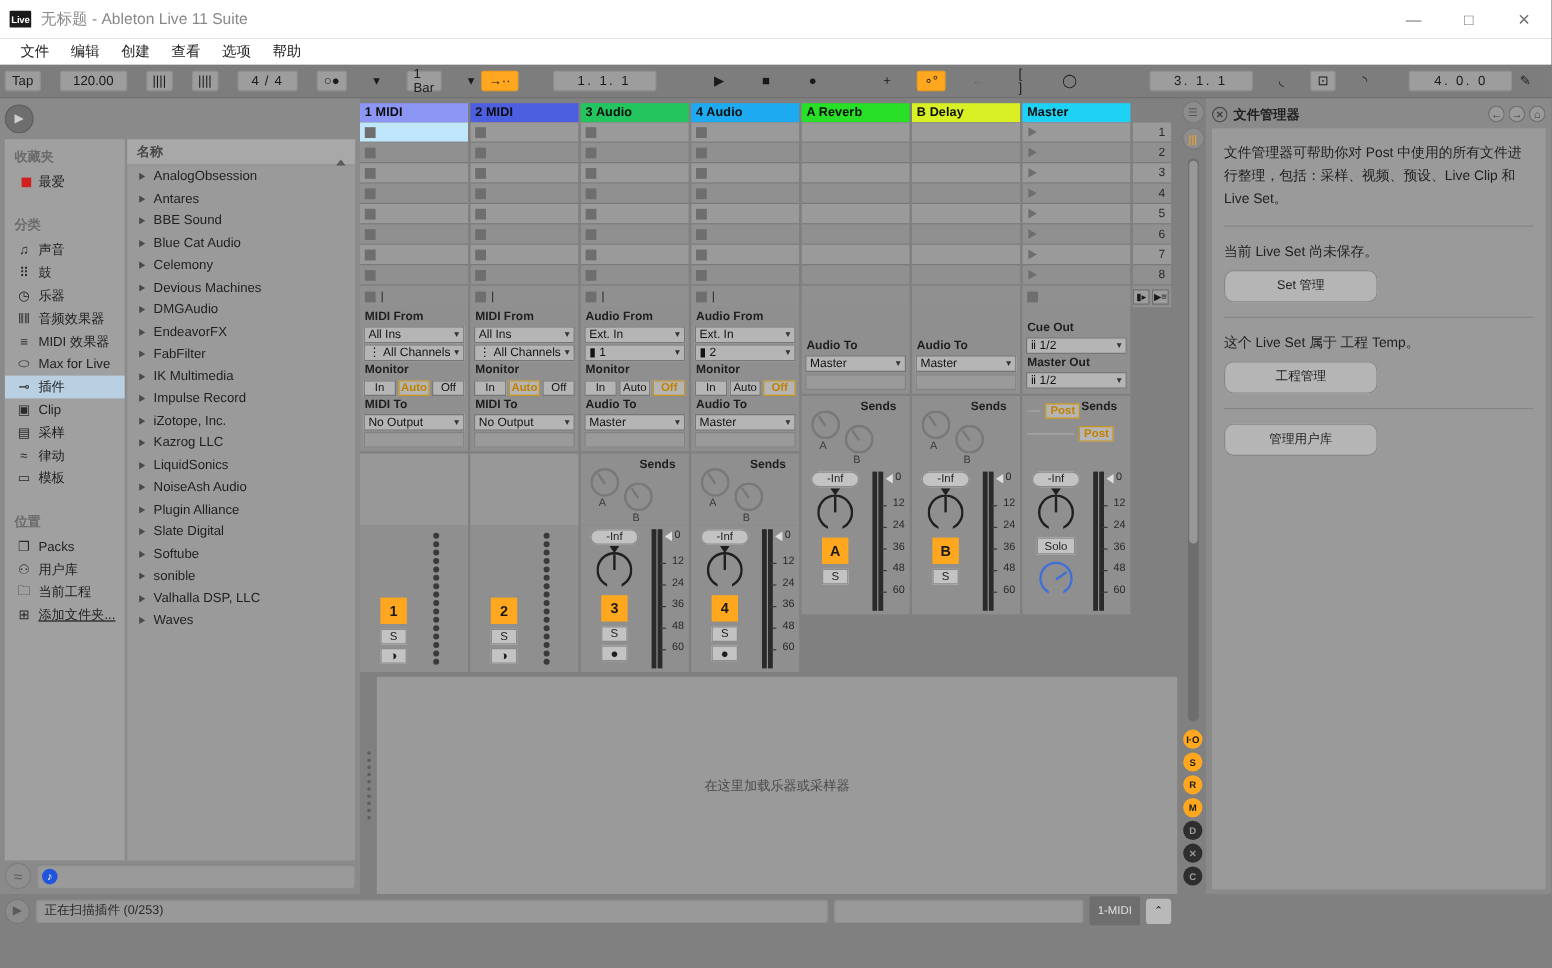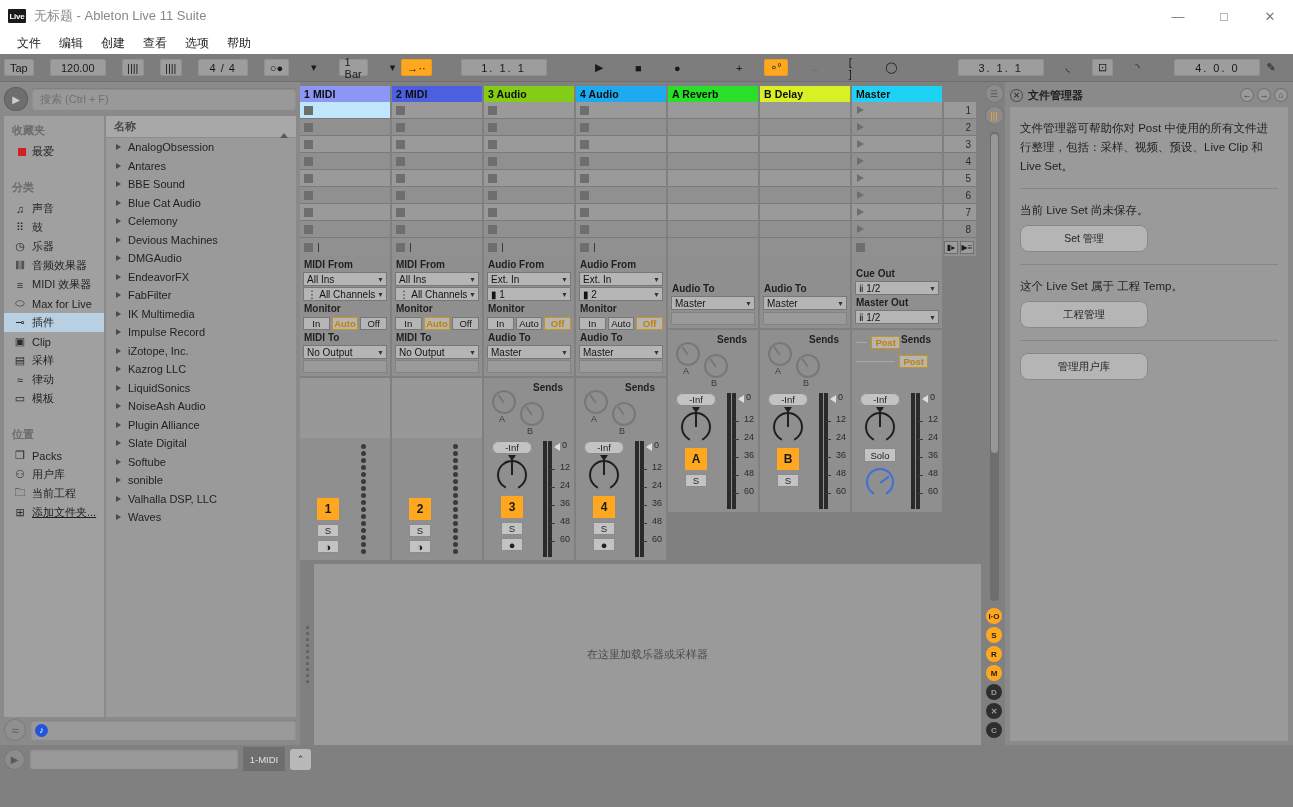--- a/index.html
+++ b/index.html
@@ -314,21 +314,20 @@
     <div style="width:40px;height:17px;background:#9d9d9d;border-radius:2px"></div>
     <div style="width:10px;height:17px;background:#9d9d9d;border-radius:2px"></div>
   </div>
 </div>
 
 <div class="main">
 
   <div class="browser">
     <div class="browser-top">
       <div class="play-circle">▶</div>
-      <div class="search-box">搜索 (Ctrl + F)</div>
     </div>
     <div class="browser-body">
       <div class="br-left">
         <div class="br-head">收藏夹</div>
         <div class="br-item">
           <span class="br-ico">
               <i class="fav-sq"></i>
             </span>
           <span>最爱</span>
         </div>
@@ -660,21 +659,21 @@
                 <span class="dot"></span>
                 <span class="dot"></span>
                 <span class="dot"></span>
                 <span class="dot"></span>
                 <span class="dot"></span>
                 <span class="dot"></span>
               </div>
             </div>
           </div>
           <div class="trk">
-            <div class="trk-name" style="background:#84cc16">3 Audio</div>
+            <div class="trk-name" style="background:#22c55e">3 Audio</div>
             <div class="slot-stack">
               <div class="slot">
                 <span class="slot-sq"></span>
               </div>
               <div class="slot alt">
                 <span class="slot-sq"></span>
               </div>
               <div class="slot">
                 <span class="slot-sq"></span>
               </div>
@@ -1140,16 +1139,17 @@
       <div class="pill-btn">工程管理</div>
       <div style="height:12px"></div>
       <div class="hr"></div>
       <div class="pill-btn">管理用户库</div>
     </div>
   </div>
 </div>
 
 <div class="statusbar">
   <div class="sb-play">▶</div>
+  <div class="sb-field sb-main">正在扫描插件 (0/253)</div>
   <div class="sb-field sb-sec"></div>
   <div class="sb-midi">1-MIDI</div>
   <div class="sb-up">⌃</div>
 </div>
 
 </body></html>

